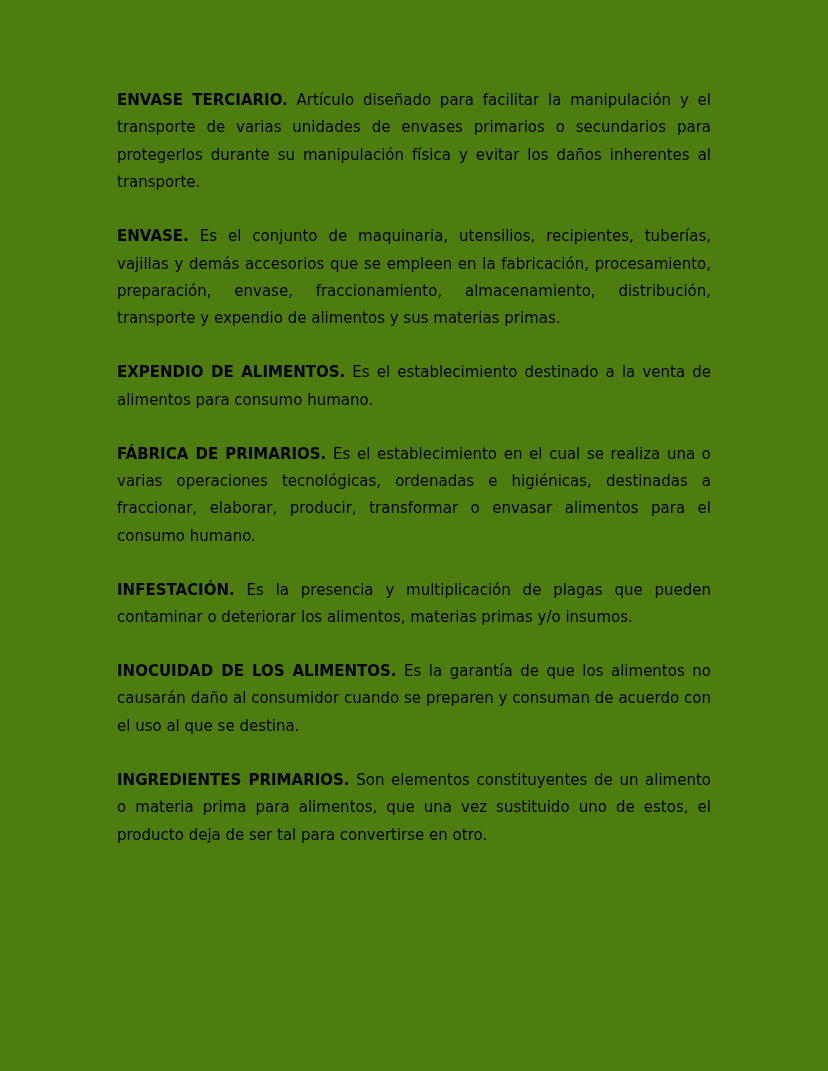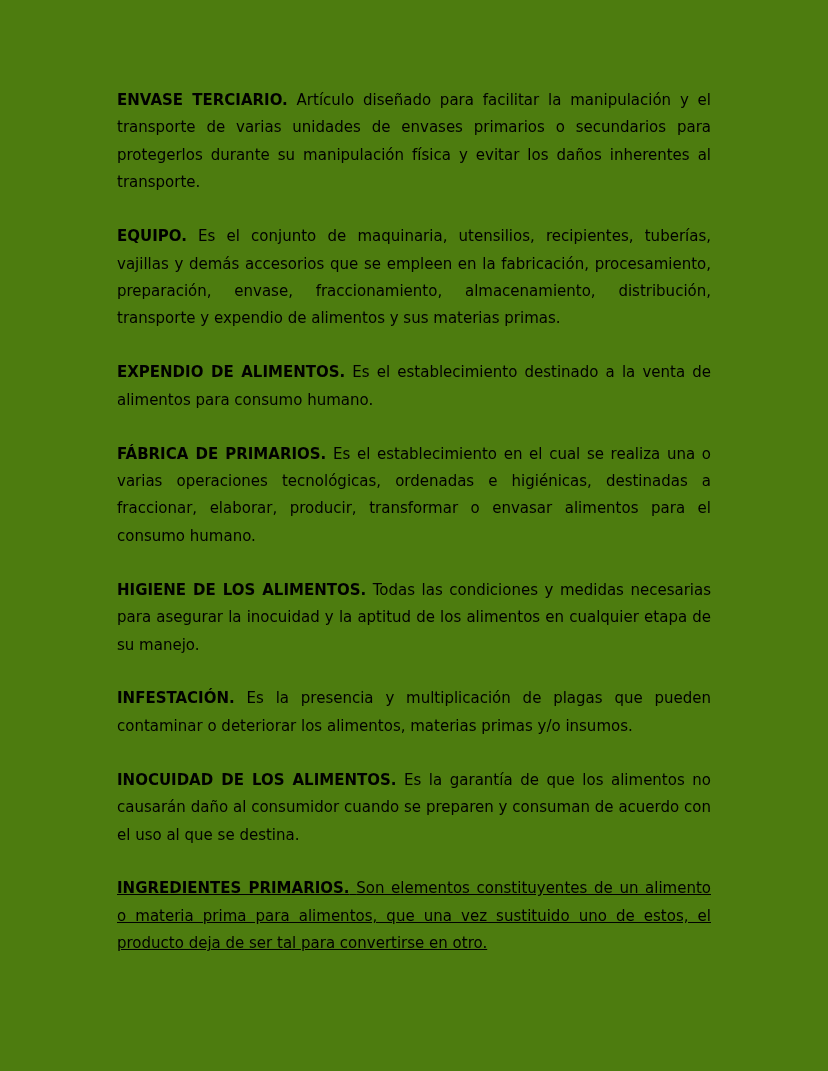--- a/index.html
+++ b/index.html
@@ -23,41 +23,39 @@
     font-size: 15px;
     line-height: 27.4px;
     color: #000000;
   }
   .para {
     margin: 0 0 26.5px 0;
     text-align: justify;
   }
   .para:last-child {
     margin-bottom: 8px;
-    text-decoration: underline;
   }
   .term {
     font-weight: bold;
   }
 </style>
 </head>
 <body>
 
 <div class="page">
   <div class="content">
 
     <p class="para"><strong class="term">ENVASE TERCIARIO.</strong> <span class="def">Artículo diseñado para facilitar la manipulación y el transporte de varias unidades de envases primarios o secundarios para protegerlos durante su manipulación física y evitar los daños inherentes al transporte.</span></p>
 
-    <p class="para"><strong class="term">EQUIPO.</strong> <span class="def">Es el conjunto de maquinaria, utensilios, recipientes, tuberías, vajillas y demás accesorios que se empleen en la fabricación, procesamiento, preparación, envase, fraccionamiento, almacenamiento, distribución, transporte y expendio de alimentos y sus materias primas.</span></p>
+    <p class="para"><strong class="term">ENVASE.</strong> <span class="def">Es el conjunto de maquinaria, utensilios, recipientes, tuberías, vajillas y demás accesorios que se empleen en la fabricación, procesamiento, preparación, envase, fraccionamiento, almacenamiento, distribución, transporte y expendio de alimentos y sus materias primas.</span></p>
 
     <p class="para"><strong class="term">EXPENDIO DE ALIMENTOS.</strong> <span class="def">Es el establecimiento destinado a la venta de alimentos para consumo humano.</span></p>
 
     <p class="para"><strong class="term">FÁBRICA DE PRIMARIOS.</strong> <span class="def">Es el establecimiento en el cual se realiza una o varias operaciones tecnológicas, ordenadas e higiénicas, destinadas a fraccionar, elaborar, producir, transformar o envasar alimentos para el consumo humano.</span></p>
 
-    <p class="para"><strong class="term">HIGIENE DE LOS ALIMENTOS.</strong> <span class="def">Todas las condiciones y medidas necesarias para asegurar la inocuidad y la aptitud de los alimentos en cualquier etapa de su manejo.</span></p>
 
     <p class="para"><strong class="term">INFESTACIÓN.</strong> <span class="def">Es la presencia y multiplicación de plagas que pueden contaminar o deteriorar los alimentos, materias primas y/o insumos.</span></p>
 
     <p class="para"><strong class="term">INOCUIDAD DE LOS ALIMENTOS.</strong> <span class="def">Es la garantía de que los alimentos no causarán daño al consumidor cuando se preparen y consuman de acuerdo con el uso al que se destina.</span></p>
 
     <p class="para"><strong class="term">INGREDIENTES PRIMARIOS.</strong> <span class="def">Son elementos constituyentes de un alimento o materia prima para alimentos, que una vez sustituido uno de estos, el producto deja de ser tal para convertirse en otro.</span></p>
 
   </div>
 </div>
 

